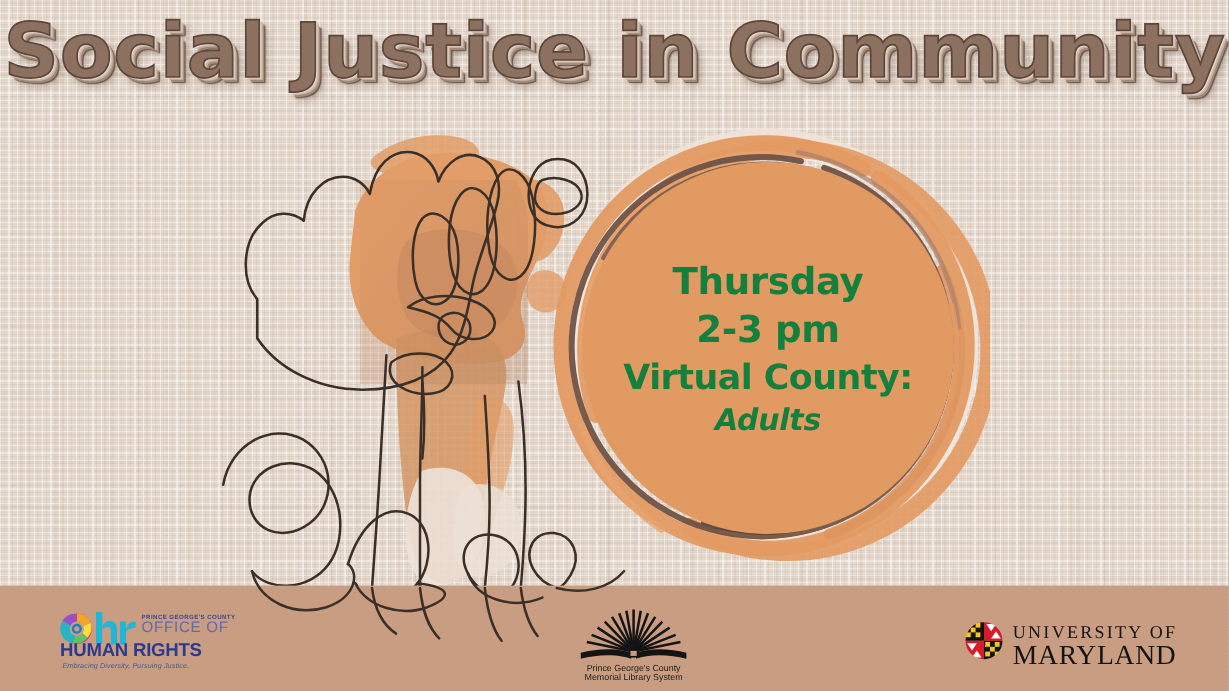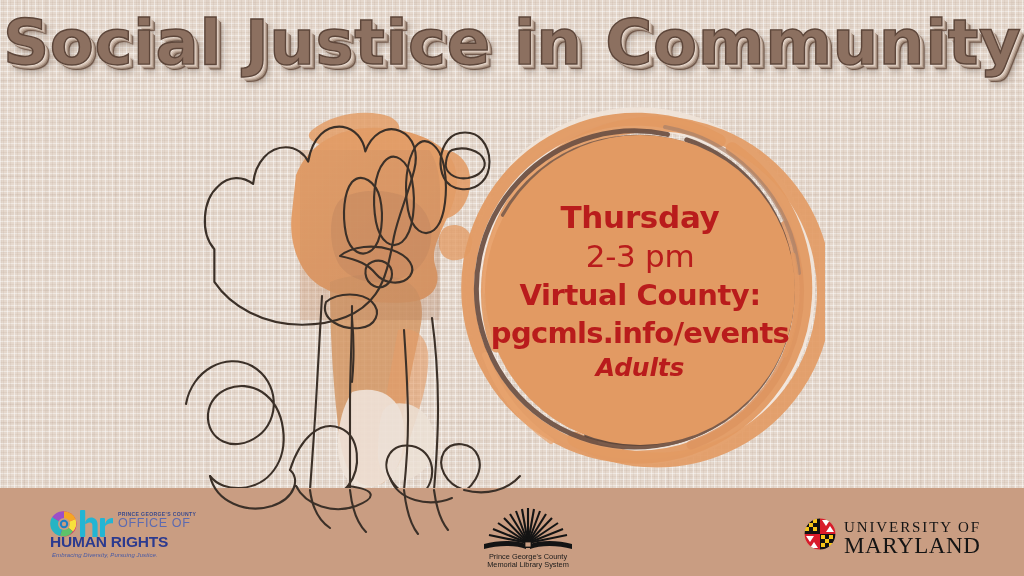--- a/index.html
+++ b/index.html
@@ -92,32 +92,32 @@
     position: absolute;
     left: 30px;
     top: 30px;
     width: 310px;
     height: 310px;
     display: flex;
     flex-direction: column;
     align-items: center;
     justify-content: center;
     text-align: center;
-    color: #b91c1c;
+    color: #15803d;
   }
   .ct-day {
     font-family: "DejaVu Sans", sans-serif;
     font-weight: bold;
     font-size: 31px;
     line-height: 1.28;
     letter-spacing: -0.3px;
   }
   .ct-time {
     font-family: "DejaVu Sans", sans-serif;
-    font-weight: normal;
+    font-weight: bold;
     font-size: 31px;
     line-height: 1.28;
     letter-spacing: -0.3px;
   }
   .ct-event {
     font-family: "DejaVu Sans", sans-serif;
     font-weight: bold;
     font-size: 29px;
     line-height: 1.3;
     letter-spacing: -0.4px;
@@ -325,21 +325,20 @@
         <path d="M30,250 A174,174 0 0,0 96,336" stroke="#e8a46f" stroke-width="6" opacity="0.75"></path>
       </g>
     </svg>
 
     <div class="circle-disc"></div>
 
     <div class="circle-text">
       <div class="ct-day">Thursday</div>
       <div class="ct-time">2-3 pm</div>
       <div class="ct-event">Virtual County:</div>
-      <div class="ct-url">pgcmls.info/events</div>
       <div class="ct-aud">Adults</div>
     </div>
   </div>
 
   <div class="footer-band"></div>
 
   <svg class="artwork artwork-front" viewBox="0 0 1024 576">
     <g fill="none" stroke="#3b3028" stroke-width="2.1" stroke-linecap="round" stroke-linejoin="round">
       <path d="M210,476 C216,502 246,514 272,506 C296,498 300,478 290,470"></path>
       <path d="M296,486 C306,506 334,514 356,506 C374,499 380,490 348,486"></path>

